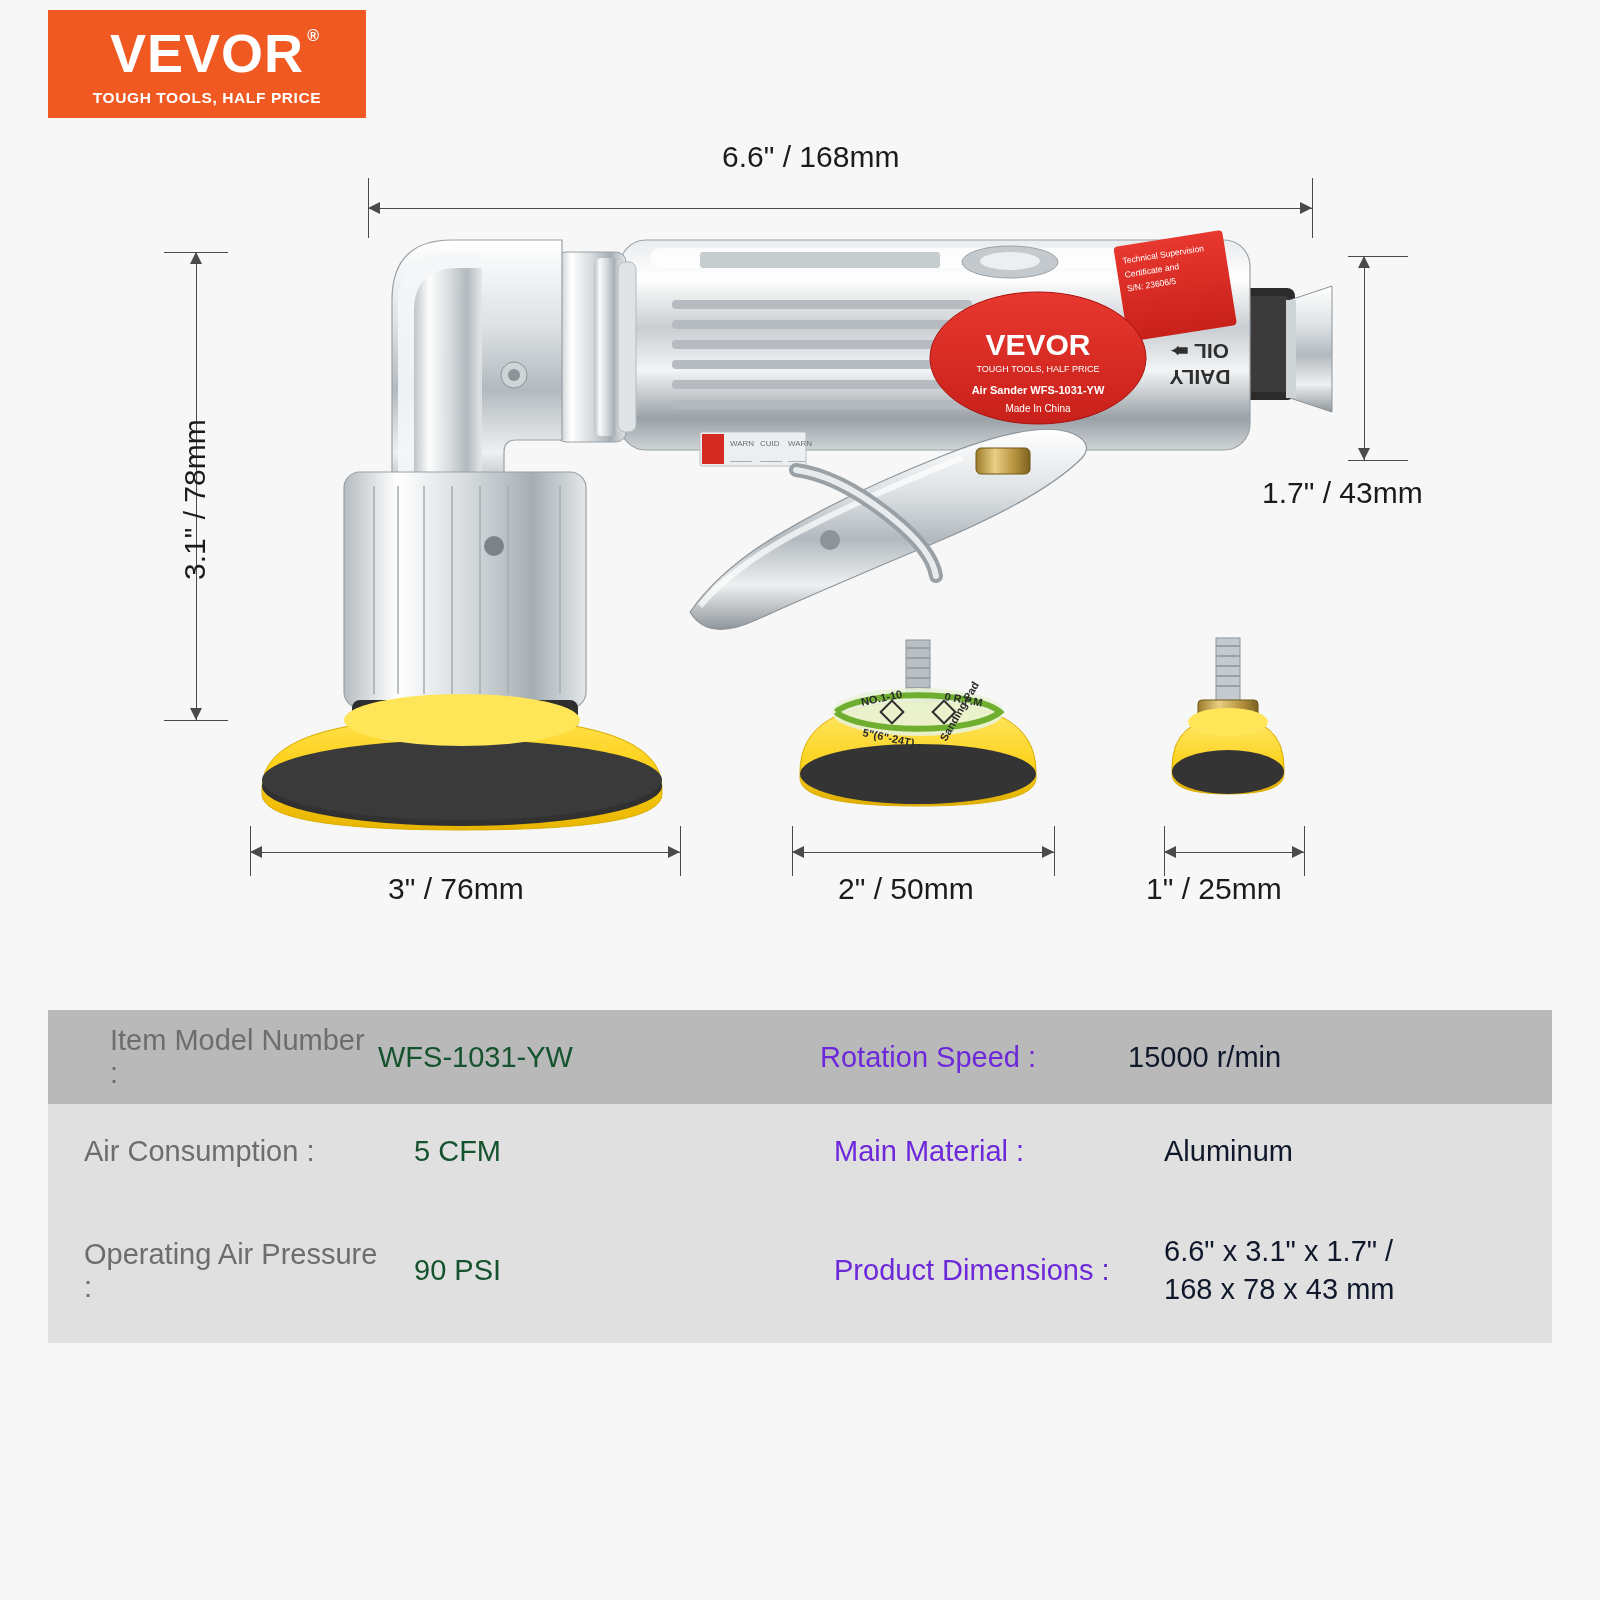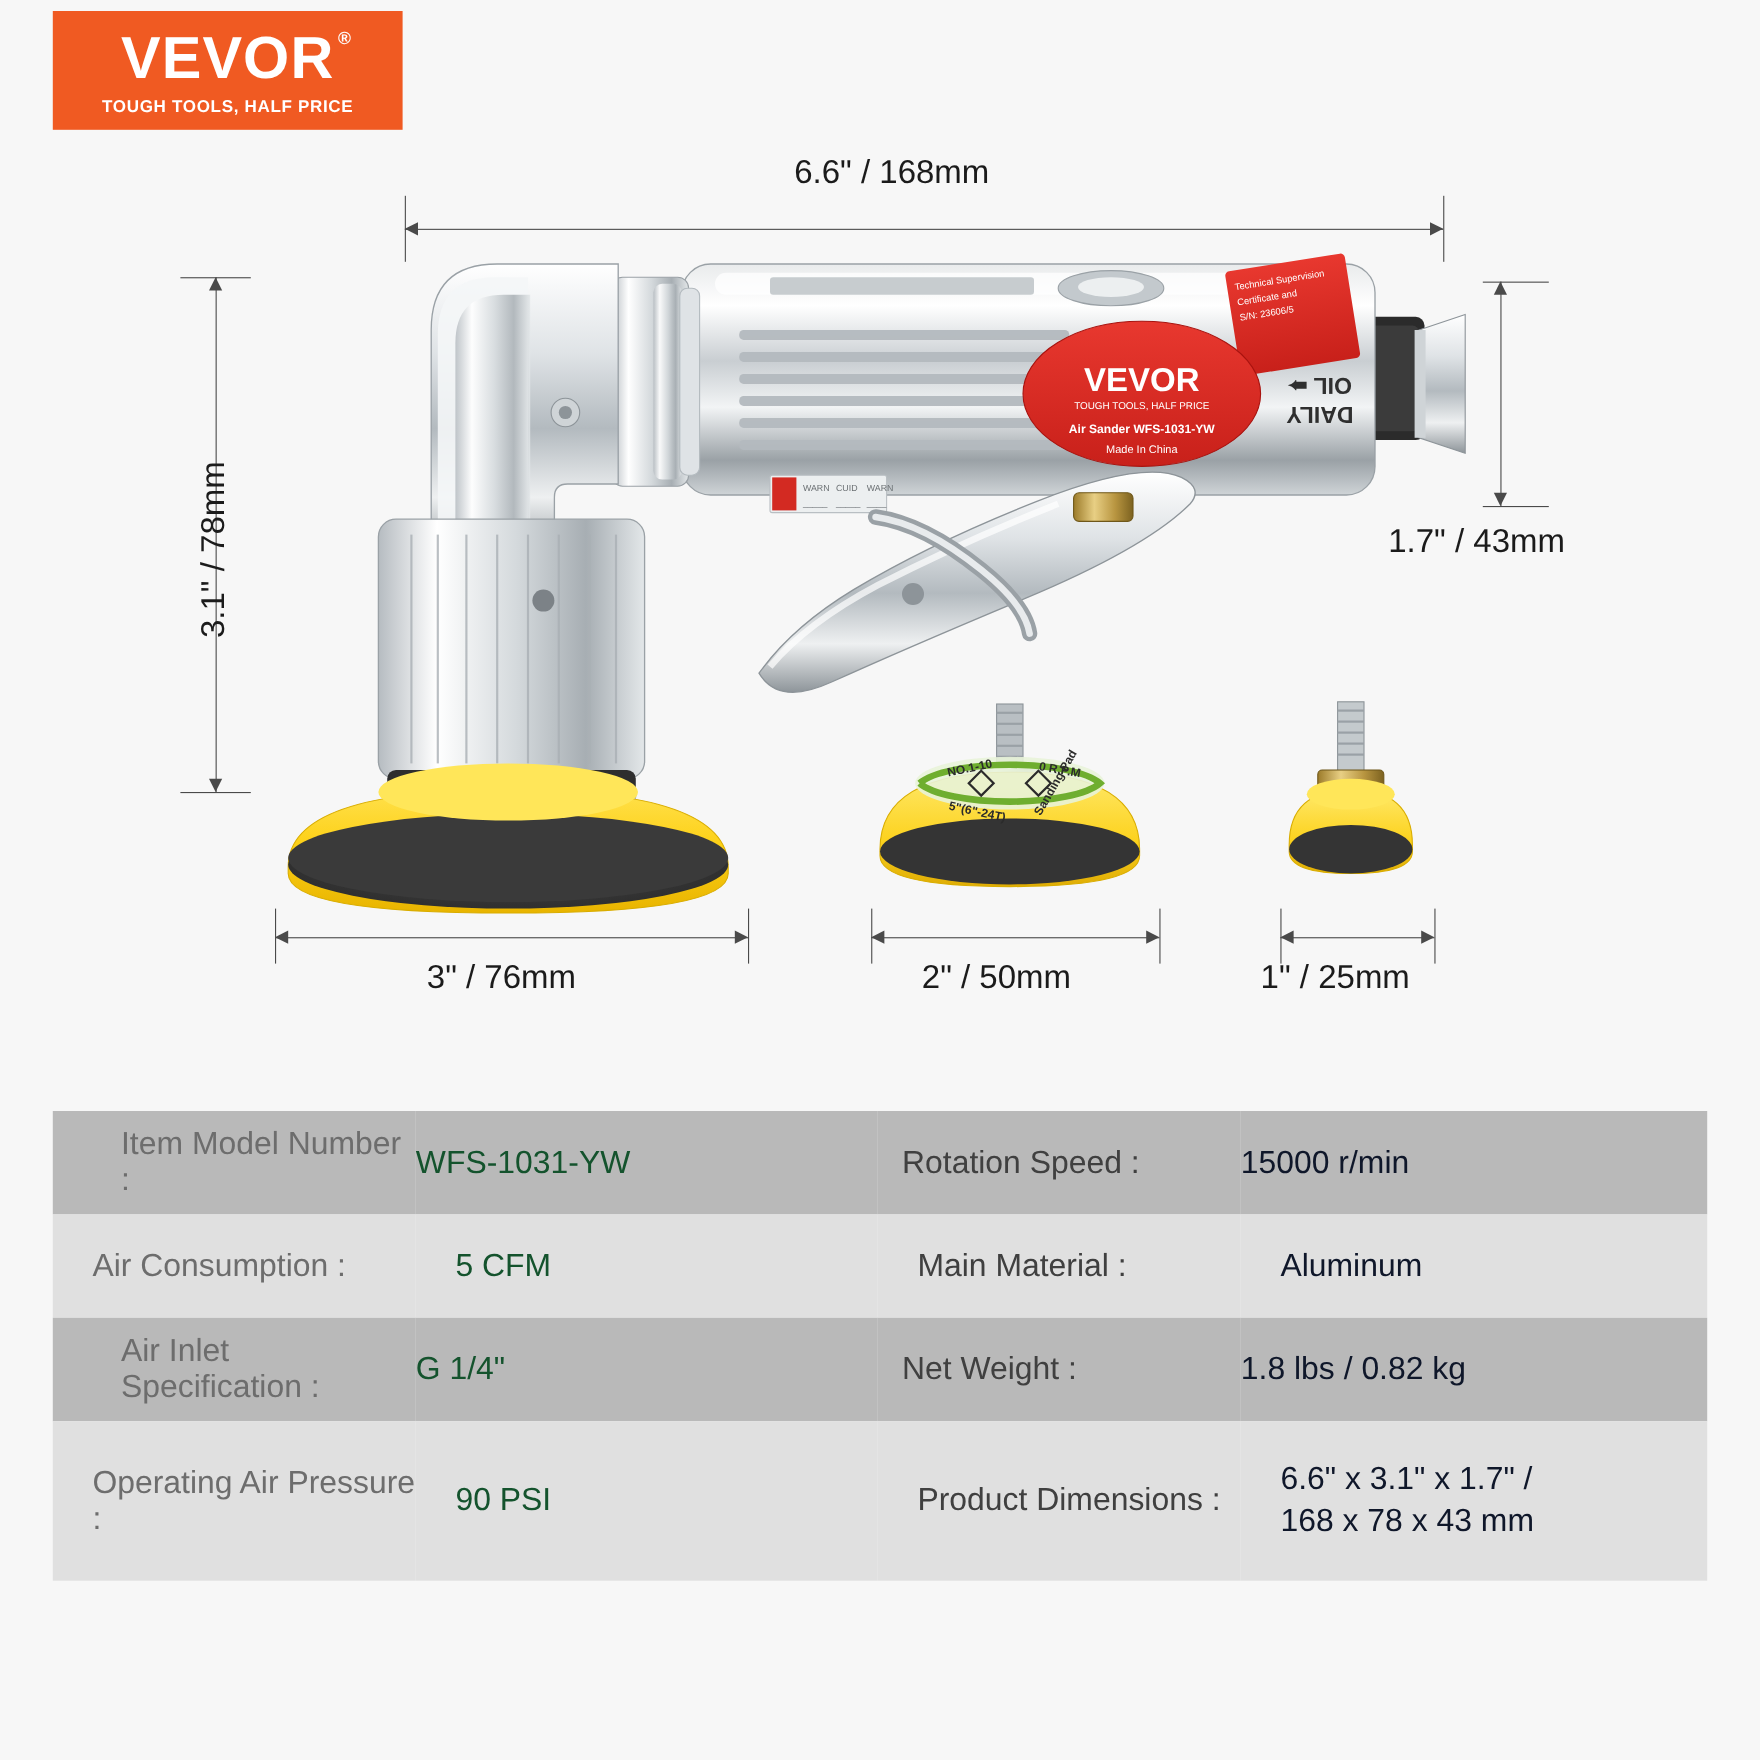--- a/index.html
+++ b/index.html
@@ -95,21 +95,21 @@
   .spec-table tr.row-dark td { background: #b9b9b9; }
   .spec-table tr.row-light td { background: #e0e0e0; padding-left: 36px; }
   .spec-table td {
     padding: 0 0 0 62px;
     vertical-align: middle;
     font-size: 29px;
     color: #2b2b2b;
   }
   .spec-table td.label { color: #6d6d6d; width: 330px; }
   .spec-table td.value { color: #14532d; width: 420px; padding-left: 0; }
-  .spec-table td.label2 { color: #404040; width: 330px; padding-left: 22px; }
+  .spec-table td.label2 { color: #6d28d9; width: 330px; padding-left: 22px; }
   .spec-table td.value2 { color: #0f172a; padding-left: 0; }
   .spec-table tr:last-child { height: 145px; }
   .two-line { line-height: 1.28; }
 
   
   .product { position: absolute; left: 0; top: 0; width: 1600px; height: 980px; }
 </style>
 </head>
 <body>
 
@@ -363,26 +363,20 @@
         <td class="value">WFS-1031-YW</td>
         <td class="label2">Rotation Speed :</td>
         <td class="value2">15000 r/min</td>
       </tr>
       <tr class="row-light">
         <td class="label">Air Consumption :</td>
         <td class="value">5 CFM</td>
         <td class="label2">Main Material :</td>
         <td class="value2">Aluminum</td>
       </tr>
-      <tr class="row-dark">
-        <td class="label">Air Inlet Specification :</td>
-        <td class="value">G 1/4"</td>
-        <td class="label2">Net Weight :</td>
-        <td class="value2">1.8 lbs / 0.82 kg</td>
-      </tr>
       <tr class="row-light">
         <td class="label">Operating Air Pressure :</td>
         <td class="value">90 PSI</td>
         <td class="label2">Product Dimensions :</td>
         <td class="value2 two-line" style="white-space:pre-line;">6.6" x 3.1" x 1.7" /
 168 x 78 x 43 mm</td>
       </tr>
     </tbody>
   </table>
 

